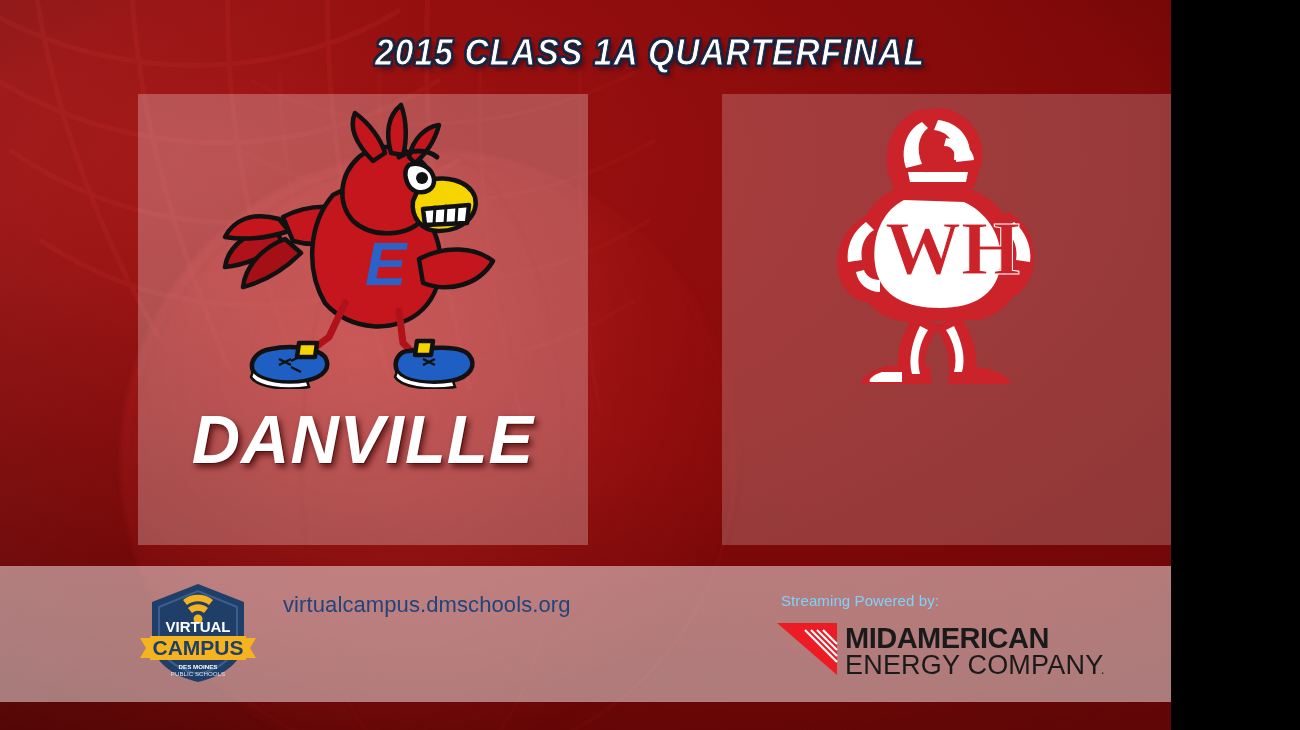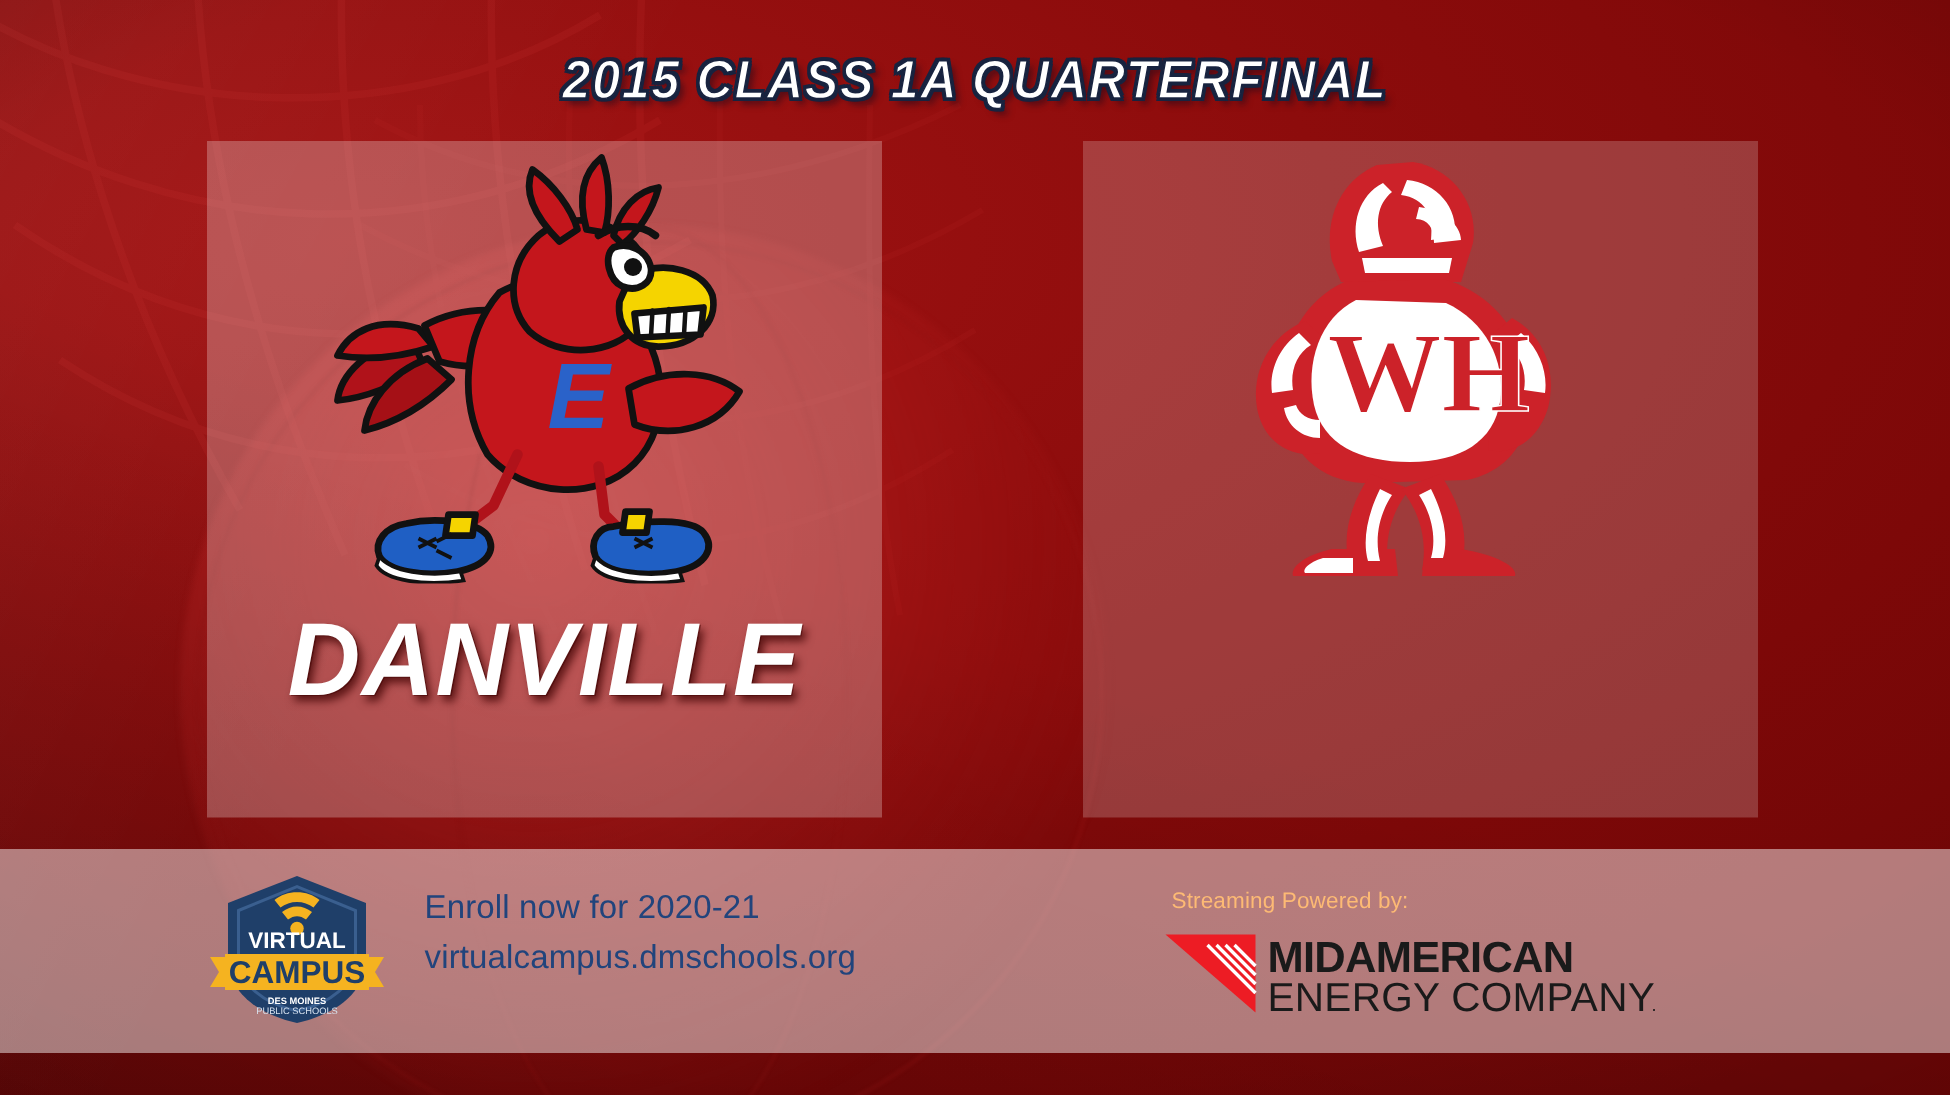--- a/index.html
+++ b/index.html
@@ -2,21 +2,21 @@
 <html><head>
 <meta charset="utf-8">
 <style>
   html, body {
     margin: 0;
     padding: 0;
     background: #000;
   }
   .stage {
     position: relative;
-    width: 1300px;
+    width: 1171px;
     height: 730px;
     overflow: hidden;
     font-family: "Liberation Sans", sans-serif;
     background: #8e0c0c;
   }
 
   
   .bg-base {
     position: absolute;
     inset: 0;
@@ -156,21 +156,21 @@
     top: 588px;
     color: #21447c;
     font-size: 22px;
     line-height: 33px;
     letter-spacing: 0.1px;
   }
   .streaming-label {
     position: absolute;
     left: 781px;
     top: 592px;
-    color: #fdba74;
+    color: #7dd3fc;
     font-size: 15px;
     letter-spacing: 0.1px;
   }
   .mid-logo {
     position: absolute;
     left: 775px;
     top: 621px;
     width: 338px;
     height: 56px;
   }
@@ -350,21 +350,20 @@
     <path d="M100 62 L 116 62 L 110 72 L 116 82 L 100 82 Z" fill="#f5b320"></path>
 
     <rect x="10" y="60" width="96" height="24" fill="#f5b320"></rect>
     <text x="58" y="79" text-anchor="middle" font-family="Liberation Sans, sans-serif" font-size="21" font-weight="bold" fill="#1f3f69">CAMPUS</text>
 
     <text x="58" y="93" text-anchor="middle" font-family="Liberation Sans, sans-serif" font-size="6.2" font-weight="bold" fill="#ffffff">DES MOINES</text>
     <text x="58" y="100" text-anchor="middle" font-family="Liberation Sans, sans-serif" font-size="6.2" fill="#d8e3f0">PUBLIC SCHOOLS</text>
   </svg>
 
   <div class="enroll-text">
-    <div>Enroll now for 2020-21</div>
     <div>virtualcampus.dmschools.org</div>
   </div>
 
   <div class="streaming-label">Streaming Powered by:</div>
 
   <svg class="mid-logo" viewBox="0 0 338 56" aria-hidden="true">
 
     <path d="M2 2 L 62 2 L 62 54 Z" fill="#ed1c24"></path>
     <g stroke="#ffffff" stroke-width="2.2">
       <path d="M30 9 L 62 41"></path>

